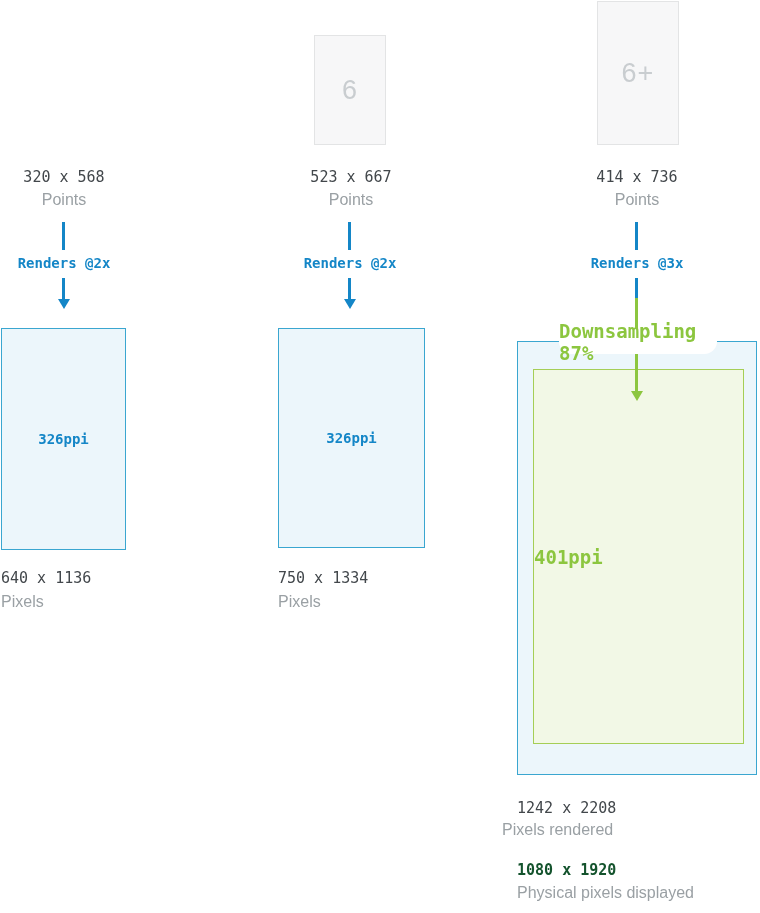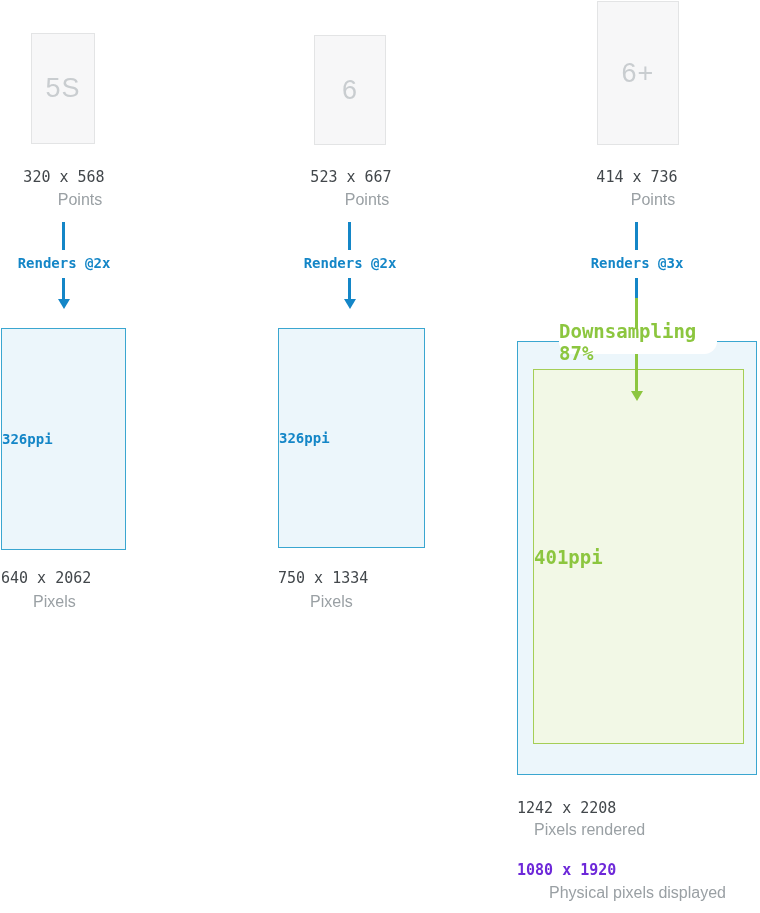--- a/index.html
+++ b/index.html
@@ -14,22 +14,22 @@
     color:#c9cdd0; font-size:27px; font-weight:300; letter-spacing:1px;
     font-family:"Liberation Sans", sans-serif;
   }
   .dev1 { left:31px;  top:33px; width:62px;  height:109px; }
   .dev2 { left:314px; top:35px; width:70px;  height:108px; }
   .dev3 { left:597px; top:1px;  width:80px;  height:142px; }
 
   
   .mono  { font-family:"DejaVu Sans Mono","Liberation Mono",monospace; }
   .num   { color:#42474b; font-size:15px; }
-  .num-b { color:#6d28d9; font-size:15px; font-weight:bold; }
-  .cap   { color:#9aa0a4; font-size:16px; font-weight:300;margin-left:32px; }
+  .num-b { color:#14532d; font-size:15px; font-weight:bold; }
+  .cap   { color:#9aa0a4; font-size:16px; font-weight:300; }
   .blue-t  { color:#1486c7; font-weight:bold; font-size:14px; }
   .green-t { color:#8cc63f; font-weight:bold; font-size:19px; }
 
   .pts { position:absolute; width:128px; text-align:center; }
   .pts1 { left:0;     top:168px; }
   .pts2 { left:287px; top:168px; }
   .pts3 { left:573px; top:168px; }
   .pts .cap { margin-top:5px; }
 
   .renders { position:absolute; width:160px; text-align:center; top:255px; }
@@ -54,21 +54,21 @@
   .h2  { left:344px; top:299px; }
   .l3a { left:635px; top:222px; height:28px; }
   .l3b { left:635px; top:278px; height:20px; }
   .l3c { left:635px; top:298px; height:31px; }
   .l3d { left:635px; top:354px; height:38px; z-index:5; }
   .h3  { left:631px; top:391px; z-index:5; }
 
   
   .ppi-box {
     position:absolute; background:#ecf6fb; border:1.5px solid #3aa6d0;
-    display:flex; align-items:center; justify-content:flex-start; box-sizing:border-box;
+    display:flex; align-items:center; justify-content:center; box-sizing:border-box;
   }
   .ppi1 { left:1px;   top:328px; width:125px; height:222px; }
   .ppi2 { left:278px; top:328px; width:147px; height:220px; }
   .outer3 { left:517px; top:341px; width:240px; height:434px; position:absolute;
             background:#ecf6fb; border:1.5px solid #3aa6d0; box-sizing:border-box; }
   .inner3 {
     position:absolute; left:533px; top:369px; width:211px; height:375px;
     background:#f2f8e6; border:1.5px solid #a5ce56; box-sizing:border-box;
     display:flex; align-items:center; justify-content:flex-start; z-index:2;
   }
@@ -87,35 +87,32 @@
   .bl3a { left:517px; top:799px; }
   .bl3b { left:502px; top:821px;text-align:right; }
   .bl3c { left:517px; top:861px; }
   .bl3d { left:517px; top:884px; }
 </style>
 </head>
 <body>
 
 <div class="canvas">
 
-  <div class="device-box dev1">
-    <span>5S</span>
-  </div>
   <div class="pts pts1">
     <div class="mono num">320 x 568</div>
     <div class="cap">Points</div>
   </div>
   <div class="vline vblue l1a"></div>
   <div class="renders ren1 mono blue-t">Renders @2x</div>
   <div class="vline vblue l1b"></div>
   <div class="head head-blue h1"></div>
   <div class="ppi-box ppi1">
     <span class="mono blue-t">326ppi</span>
   </div>
-  <div class="bl bl1a mono num">640 x 2062</div>
+  <div class="bl bl1a mono num">640 x 1136</div>
   <div class="bl bl1b cap">Pixels</div>
 
   <div class="device-box dev2">
     <span>6</span>
   </div>
   <div class="pts pts2">
     <div class="mono num">523 x 667</div>
     <div class="cap">Points</div>
   </div>
   <div class="vline vblue l2a"></div>

